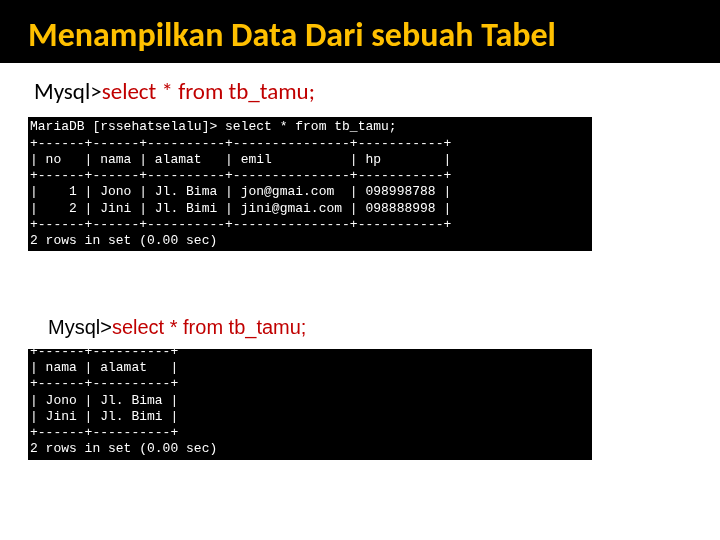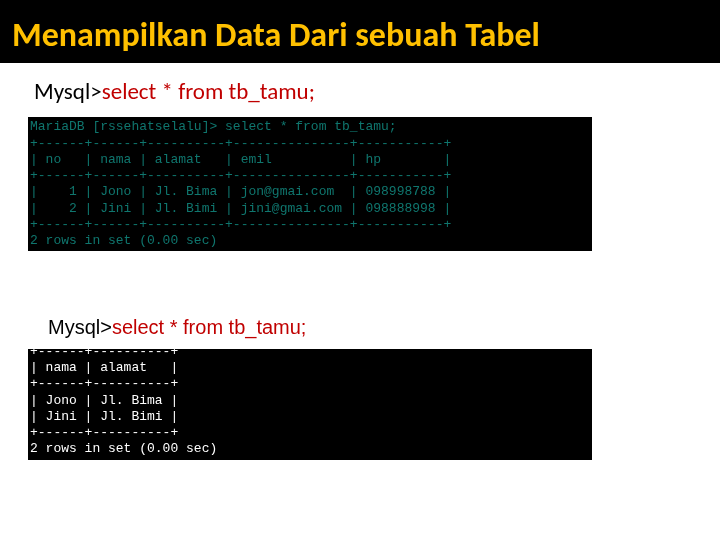--- a/index.html
+++ b/index.html
@@ -1,22 +1,22 @@
 <!DOCTYPE html>
 <html><head>
 <meta charset="utf-8">
 <style>
   * { margin: 0; padding: 0; box-sizing: border-box; }
   html, body { width: 720px; height: 540px; background: #fff; font-family: Calibri, Arial, sans-serif; }
   .slide { width: 720px; height: 540px; position: relative; }
-  .title-block { background: #000; padding: 16px 28px 10px 12px; }
+  .title-block { background: #000; padding: 16px 28px 10px 28px; }
   .title-text { color: #ffc000; font-size: 34px; font-weight: 700; line-height: 1.1; }
   .command-line { margin: 14px 0 12px 34px; font-size: 23px; color: #000; }
   .command-red { color: #c00000; }
-  .terminal { background: #000; color: #0f766e; font-family: "Courier New", monospace; font-size: 13px; line-height: 1.25; white-space: pre; margin-left: 28px; width: 564px; padding: 2px 0 2px 2px; }
+  .terminal { background: #000; color: #ffffff; font-family: "Courier New", monospace; font-size: 13px; line-height: 1.25; white-space: pre; margin-left: 28px; width: 564px; padding: 2px 0 2px 2px; }
   .overlay-band { position: absolute; left: 0; right: 0; background: #fff; padding: 10px 0 10px 48px; }
   .overlay-text { font-size: 20px; color: #000; font-family: Arial, sans-serif; }
   .overlay-red { color: #c00000; }
   .terminal2 { background: #000; color: #fff; font-family: "Courier New", monospace; font-size: 13px; line-height: 1.25; white-space: pre; margin-left: 28px; width: 564px; padding: 2px 0 2px 2px; }
 </style>
 </head>
 <body>
 <div class="slide">
 
 <div class="title-block">

